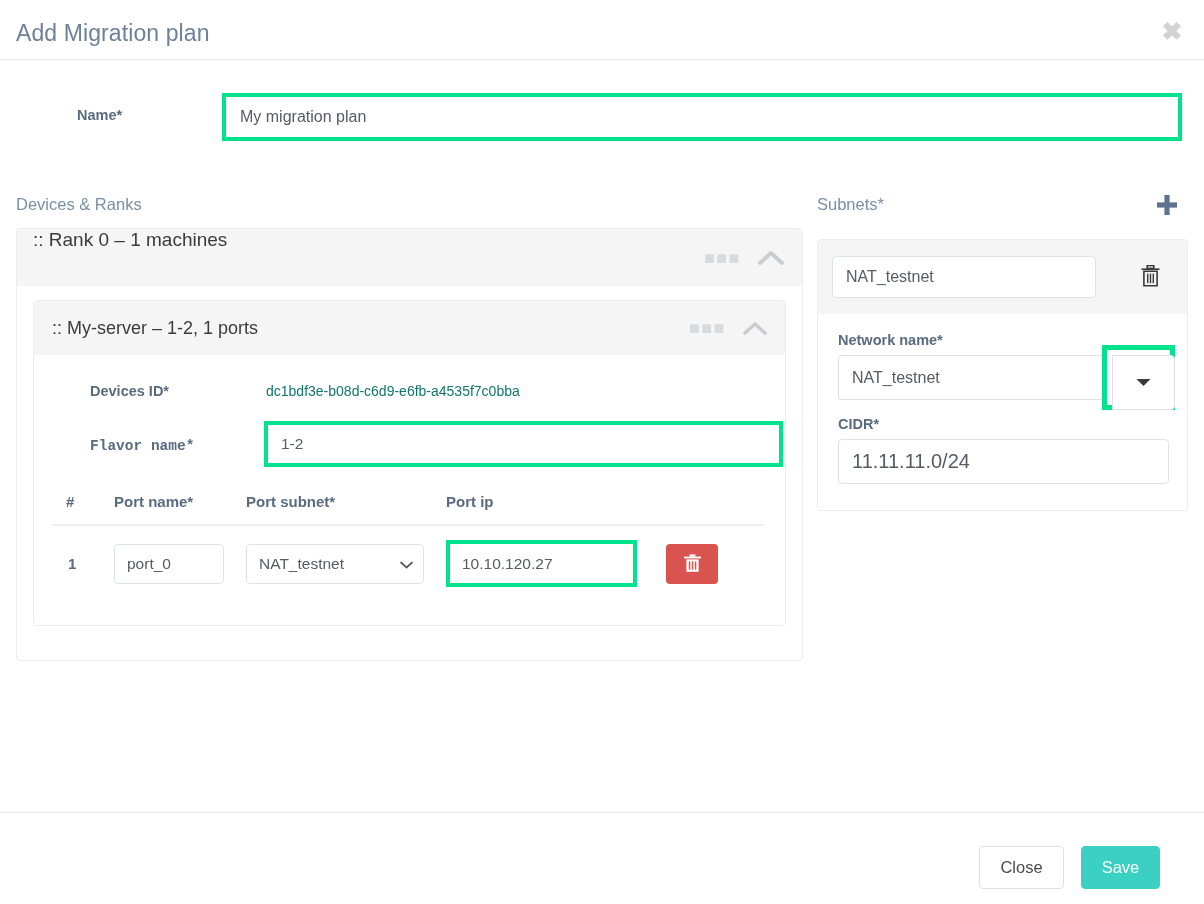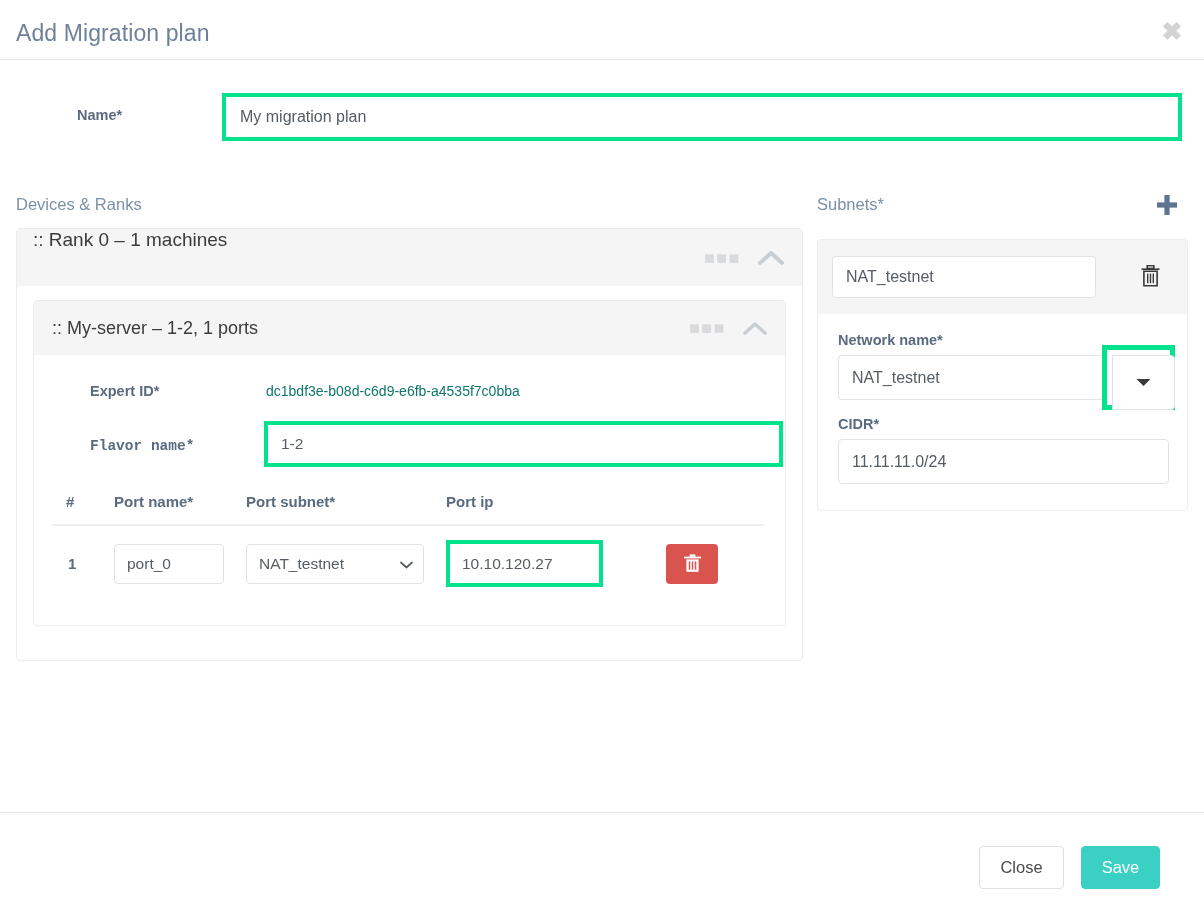--- a/index.html
+++ b/index.html
@@ -280,21 +280,21 @@
   .sel-caret {
     position: absolute;
     right: 11px; top: 50%;
     margin-top: -3px;
     pointer-events: none;
     line-height: 0;
   }
   #portip-hl {
     position: relative;
     display: inline-block;
-    width: 157px; height: 47px;
+    width: 191px; height: 47px;
     border: 4px solid #00e28c;
     background: #fff;
     vertical-align: middle;
   }
   .portip-input {
     width: 100%; height: 100%;
     border: none; outline: none;
     padding: 0 12px;
     font-family: "Liberation Sans", sans-serif;
     font-size: 15.5px;
@@ -403,21 +403,21 @@
     display: flex;
     align-items: center;
     justify-content: center;
   }
   .cidr-input {
     width: 331px; height: 45px;
     border: 1px solid #dfe3e6;
     border-radius: 4px;
     background: #fff;
     font-family: "Liberation Sans", sans-serif;
-    font-size: 16px;
+    font-size: 20px;
     color: #555c63;
     padding: 0 13px;
     outline: none;
   }
 
   
   .modal-footer {
     position: absolute;
     left: 0; bottom: 0;
     width: 1204px; height: 92px;
@@ -492,21 +492,21 @@
                 <span class="chev">
                   <svg width="24" height="15" viewBox="0 0 24 15">
                     <path d="M2 12 L12 3 L22 12" stroke="#c9ced3" stroke-width="3.6" fill="none" stroke-linecap="round" stroke-linejoin="round"></path>
                   </svg>
                 </span>
               </span>
             </div>
 
             <div class="server-body">
               <div class="field-row">
-                <span class="field-label">Expert ID*</span>
+                <span class="field-label">Devices ID*</span>
                 <span class="field-static">dc1bdf3e-b08d-c6d9-e6fb-a4535f7c0bba</span>
               </div>
 
               <div class="field-row" style="height:46px;margin-bottom:4px;">
                 <span class="field-label" style="top:13px;font-family:Liberation Mono, monospace;">Flavor name*</span>
                 <span id="flavor-hl">
                   <input class="flavor-input" type="text" value="1-2" style="">
                 </span>
               </div>
 

